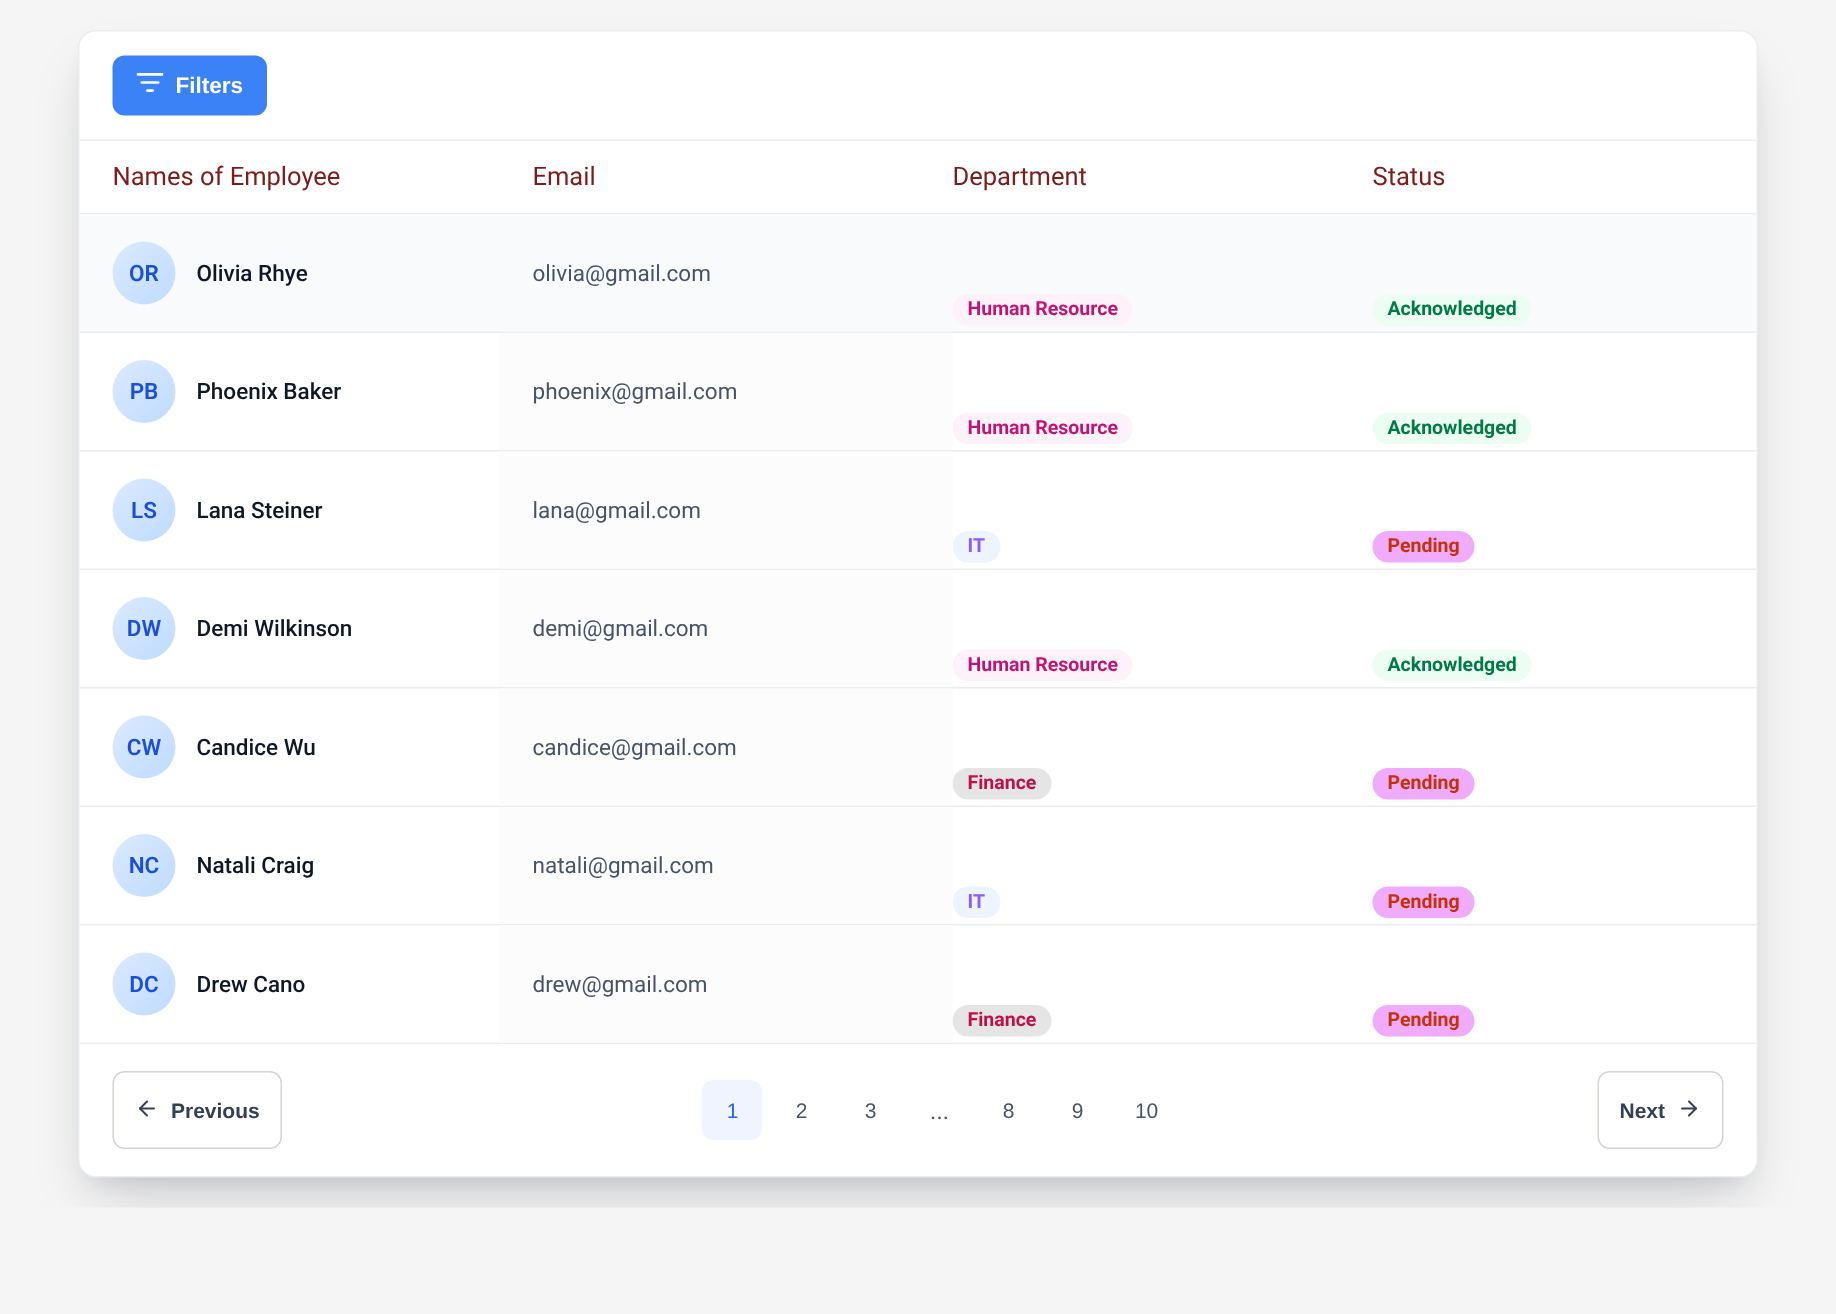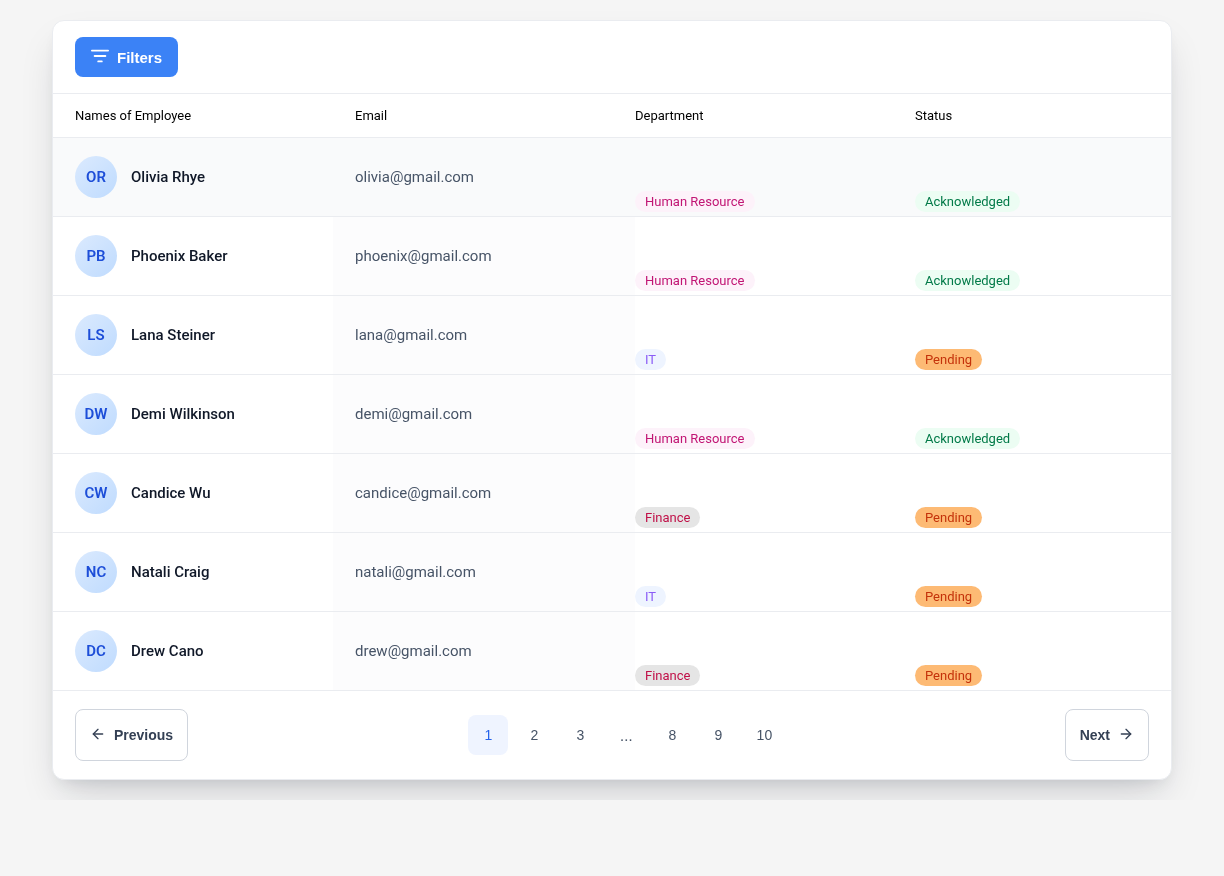--- a/index.html
+++ b/index.html
@@ -60,22 +60,22 @@
     color: #101828;
     background:#fff;
   }
   .search-input::placeholder { color: #667085; }
   .thead {
     display: grid;
     grid-template-columns: 280px 280px 280px 1fr;
     padding: 14px 22px;
     border-top: 1px solid #EAECF0;
     border-bottom: 1px solid #EAECF0;
-    font-size: 13px;
-    color: #000000;
+    font-size: 17px;
+    color: #7f1d1d;
   }
   .row {
     display: grid;
     grid-template-columns: 280px 280px 280px 1fr;
     align-items: center;
     padding: 0 22px;
     min-height: 78px;
     border-bottom: 1px solid #EAECF0;
     font-size: 15px;
     color: #101828;
@@ -93,29 +93,29 @@
   .email-cell::before {
     content:""; position:absolute; left:-22px; top:-100%; bottom:-100%; width:1px;
   }
   .row .email-cell { background: #FCFCFD; display:flex; align-items:center; height:78px; margin:0; padding-left:22px; margin-left:-22px; }
   .row.selected .email-cell { background: #F9FAFB; }
   .badge {
     display:inline-flex; align-items:center;
     padding: 3px 10px;
     border-radius: 999px;
     font-size: 13px;
-    font-weight: 400;
+    font-weight: 700;
     width: fit-content;
     margin-top: 48px;
   }
   .badge-pink   { background:#FDF2FA; color:#C11574; }
   .badge-indigo { background:#EEF4FF; color:#8b5cf6; }
   .badge-rose   { background:#e5e5e5; color:#C01048; }
   .badge-green  { background:#ECFDF3; color:#027A48; }
-  .badge-orange { background:#fdba74; color:#C4320A; }
+  .badge-orange { background:#f0abfc; color:#C4320A; }
   .pagination {
     display:flex; align-items:center; justify-content:space-between;
     padding: 18px 22px;
   }
   .nav-btn {
     display:inline-flex; align-items:center; gap:8px;
     height:52px; padding:0 14px;
     border:1px solid #D0D5DD; background:#fff;
     border-radius:8px; font-size:14px; font-weight:600;
     color:#344054; cursor:pointer;

